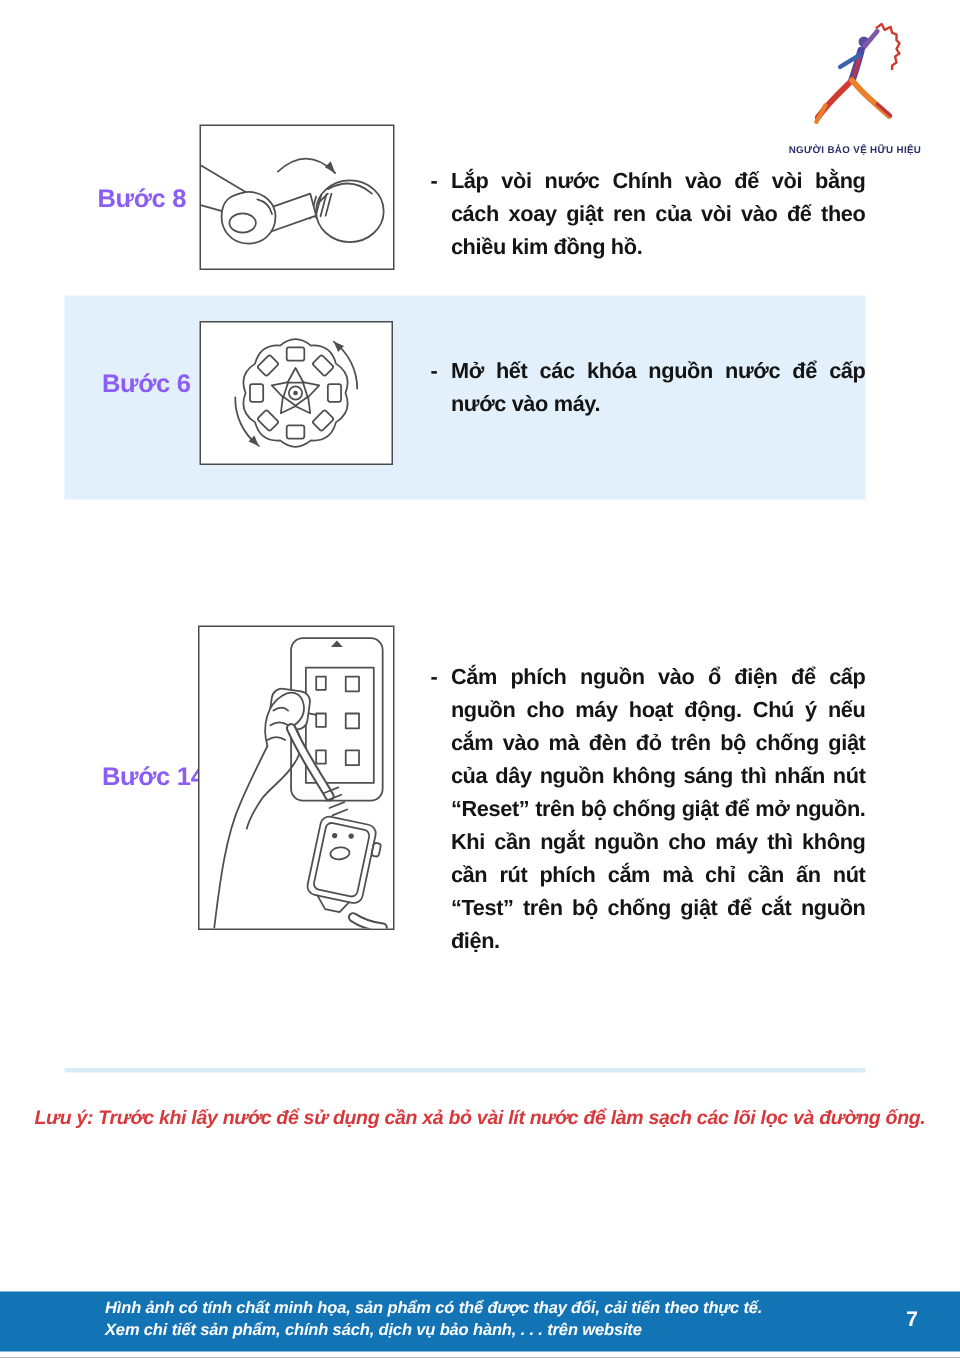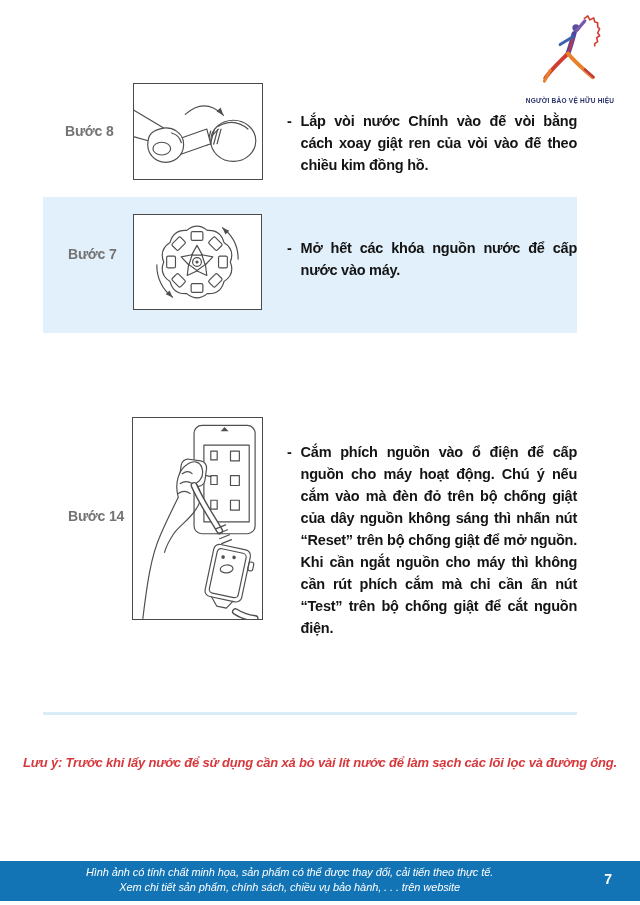--- a/index.html
+++ b/index.html
@@ -8,42 +8,42 @@
     background:#ffffff; overflow:hidden;
     font-family:"Liberation Sans", sans-serif; color:#151515;
   }
 
   
   .logo { position:absolute; left:505px; top:12px; width:130px; text-align:center; }
   .logo svg { width:64px; height:84px; display:block; margin:0 auto; }
   .logo-caption { font-size:6.5px; font-weight:700; color:#27306b; letter-spacing:0.25px; margin-top:1px; white-space:nowrap; }
 
   
-  .step-label { position:absolute; font-weight:700; font-size:14px; letter-spacing:-0.2px; color:#737373; }
+  .step-label { position:absolute; font-weight:700; font-size:17px; letter-spacing:-0.2px; color:#8b5cf6; }
   .illus-box { position:absolute; background:#ffffff; border:1.5px solid #4a4a4a; box-sizing:border-box; }
   .illus-box svg { display:block; width:100%; height:100%; }
   .lineart { stroke:#4f4f4f; stroke-width:1.2; fill:none; stroke-linecap:round; stroke-linejoin:round; }
   .lineart-fill { stroke:#4f4f4f; stroke-width:1.2; fill:#ffffff; stroke-linejoin:round; }
   .step-text { position:absolute; display:flex; gap:9px; font-weight:700; font-size:14.5px; line-height:22px; letter-spacing:-0.25px; color:#141414; }
   .step-text .dash { flex:0 0 auto; }
   .step-text p { margin:0; text-align:justify; }
 
   .band { position:absolute; left:43px; top:197px; width:534px; height:136px; background:#e1f0fa; }
 
   .divider { position:absolute; left:43px; top:712px; width:534px; height:3px; background:#d9edf7; }
 
   .note {
-    position:absolute; left:0; top:755px; width:640px; text-align:center;
+    position:absolute; left:0; top:737px; width:640px; text-align:center;
     font-style:italic; font-weight:700; font-size:13px; letter-spacing:-0.2px;
     color:#d6383c; white-space:nowrap;
   }
 
   
   .footer-bar { position:absolute; left:0; top:861px; width:640px; height:40px; background:#1273b5; color:#ffffff; }
-  .footer-lines { position:absolute; left:86px; top:4px; font-style:italic; font-size:11px; line-height:15px; font-weight:400; letter-spacing:-0.1px;text-align:center; }
+  .footer-lines { position:absolute; left:70px; top:4px; font-style:italic; font-size:11px; line-height:15px; font-weight:700; letter-spacing:-0.1px; }
   .footer-page { position:absolute; right:28px; top:10px; font-weight:700; font-size:14px; }
 </style>
 </head>
 <body>
 
 <div class="page">
 
   <div class="logo">
     <svg viewBox="0 0 60 85">
       <path d="M44,7 l4,-3 2,4 4,-2 1,4 3,1 0,4 2,2 -2,4 2,3 -3,2 1,4 -3,2 0,3" stroke="#d23b2f" stroke-width="1.6" fill="none" stroke-linejoin="round"></path>
@@ -81,21 +81,21 @@
       <ellipse cx="28" cy="66" rx="9" ry="6.5" class="lineart"></ellipse>
       <path d="M38,50 Q46,52 48,60" class="lineart"></path>
     </svg>
   </div>
   <div class="step-text" style="left:287px; top:110px; width:290px;">
     <span class="dash">-</span>
     <p>Lắp vòi nước Chính vào đế vòi bằng cách xoay giật ren của vòi vào đế theo chiều kim đồng hồ.</p>
   </div>
 
   <div class="band"></div>
-  <div class="step-label" style="left:68px; top:246px;">Bước 7</div>
+  <div class="step-label" style="left:68px; top:246px;">Bước 6</div>
   <div class="illus-box" style="left:133px; top:214px; width:129px; height:96px; border-width:1px;">
     <svg viewBox="0 0 129 96">
 
       <path d="M98,48 Q103,60.7 91.5,68 Q88.1,81.2 74.5,80.3 Q64,89 53.5,80.3 Q39.9,81.2 36.5,68 Q25,60.7 30,48 Q25,35.3 36.5,28 Q39.9,14.8 53.5,15.7 Q64,7 74.5,15.7 Q88.1,14.8 91.5,28 Q103,35.3 98,48 Z" class="lineart"></path>
 
       <g class="lineart">
         <rect x="58" y="17" width="12" height="9" rx="1.5" transform="rotate(0 64 48)"></rect>
         <rect x="58" y="17" width="12" height="9" rx="1.5" transform="rotate(45 64 48)"></rect>
         <rect x="58" y="17" width="12" height="9" rx="1.5" transform="rotate(90 64 48)"></rect>
         <rect x="58" y="17" width="12" height="9" rx="1.5" transform="rotate(135 64 48)"></rect>
@@ -175,18 +175,18 @@
     <p>Cắm phích nguồn vào ổ điện để cấp nguồn cho máy hoạt động. Chú ý nếu cắm vào mà đèn đỏ trên bộ chống giật của dây nguồn không sáng thì nhấn nút “Reset” trên bộ chống giật để mở nguồn. Khi cần ngắt nguồn cho máy thì không cần rút phích cắm mà chỉ cần ấn nút “Test” trên bộ chống giật để cắt nguồn điện.</p>
   </div>
 
   <div class="divider"></div>
 
   <div class="note">Lưu ý: Trước khi lấy nước để sử dụng cần xả bỏ vài lít nước để làm sạch các lõi lọc và đường ống.</div>
 
   <div class="footer-bar">
     <div class="footer-lines">
       <div>Hình ảnh có tính chất minh họa, sản phẩm có thể được thay đổi, cải tiến theo thực tế.</div>
-      <div>Xem chi tiết sản phẩm, chính sách, chiều vụ bảo hành, . . . trên website</div>
+      <div>Xem chi tiết sản phẩm, chính sách, dịch vụ bảo hành, . . . trên website</div>
     </div>
     <div class="footer-page">7</div>
   </div>
 
 </div>
 
 </body></html>

